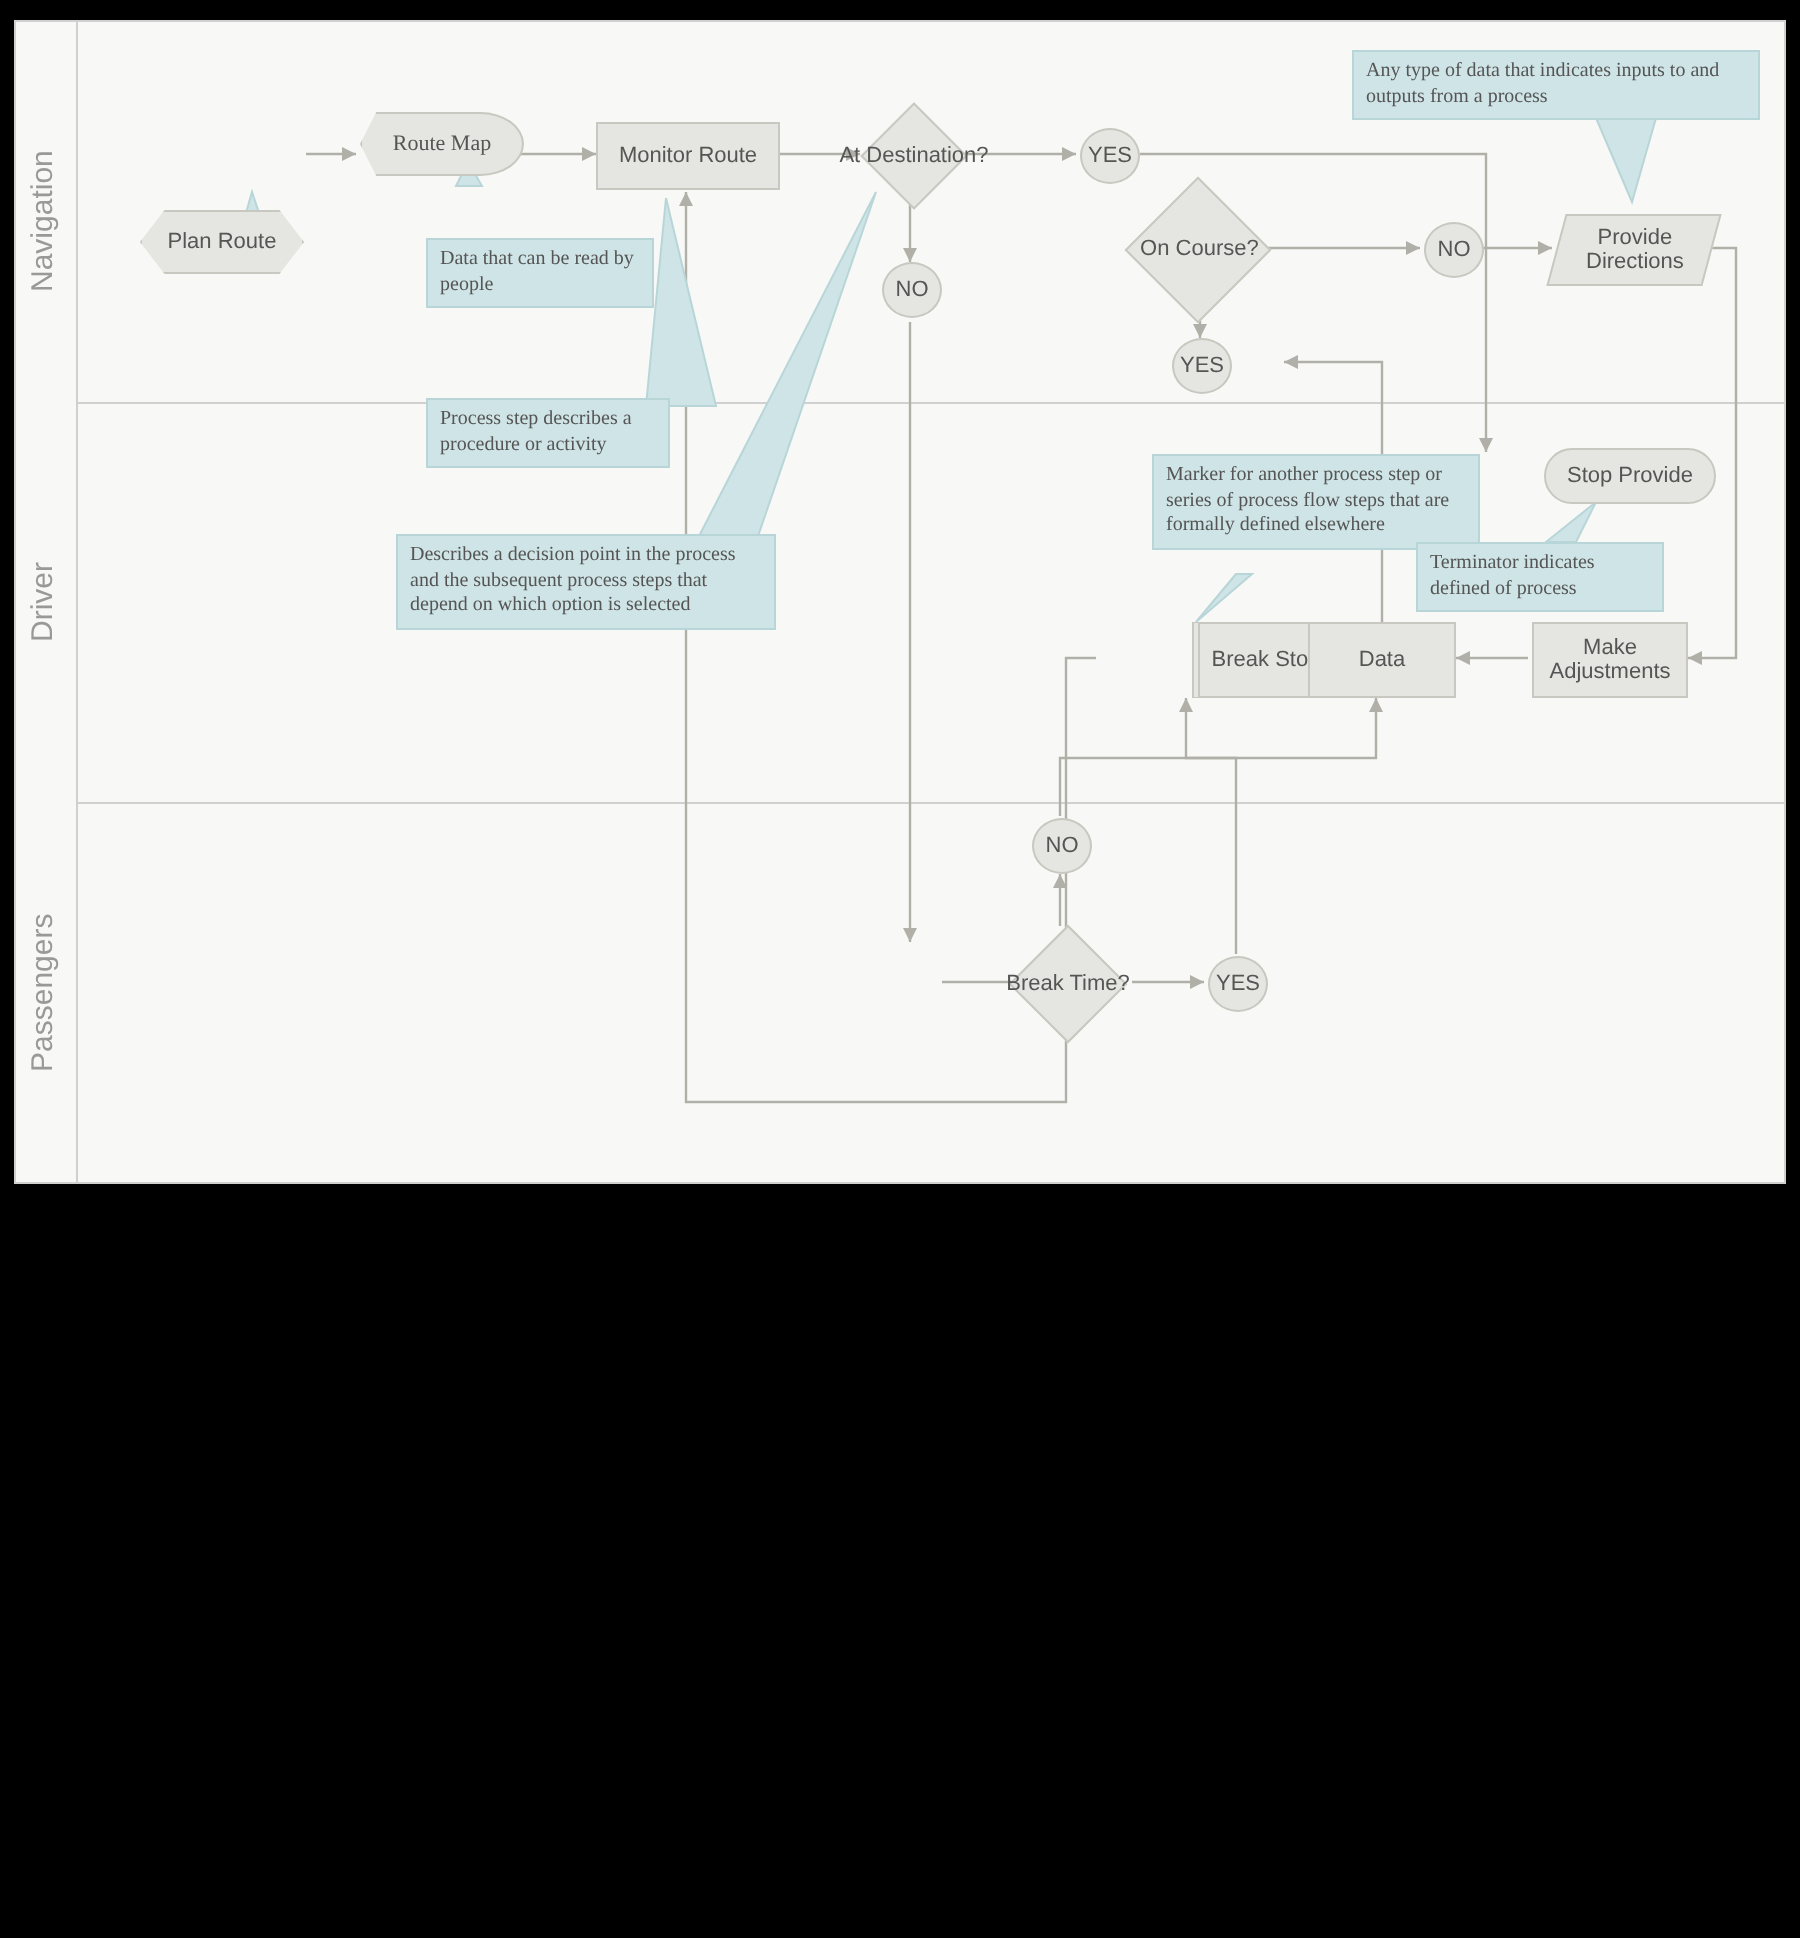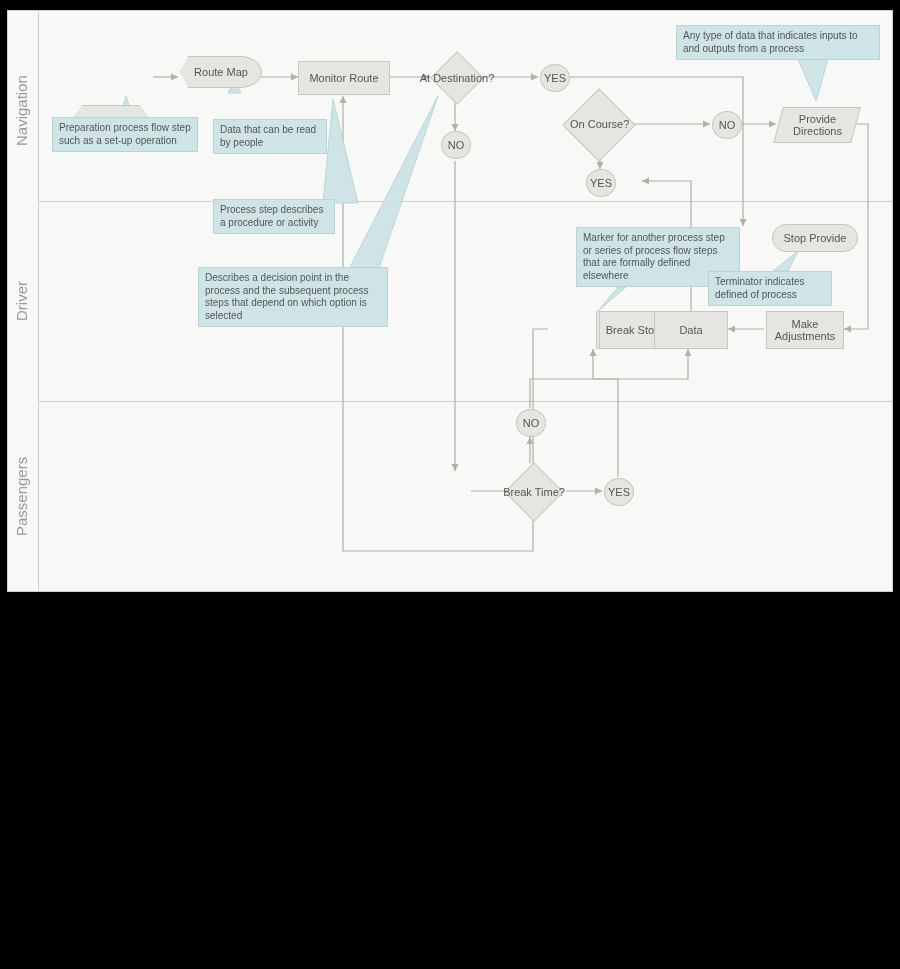--- a/index.html
+++ b/index.html
@@ -56,20 +56,21 @@
   }
   .hexagon {
     clip-path: polygon(15% 0%, 85% 0%, 100% 50%, 85% 100%, 15% 100%, 0% 50%);
     border:none;
     box-shadow: inset 0 0 0 1px #c8c8c0;
     margin-top: 44px;
   }
   .display-shape {
     border-radius: 0 22px 22px 0 / 0 50% 50% 0;
     clip-path: polygon(10% 0%, 100% 0%, 100% 100%, 10% 100%, 0% 50%);
+    font-family: Liberation Serif, serif;
   }
   .process {
     
   }
   .diamond {
     position:absolute;
     transform: rotate(45deg);
     background:#e5e5e1;
     border:1px solid #c8c8c0;
   }
@@ -96,20 +97,21 @@
     margin-left: 44px;
   }
   .callout {
     position:absolute;
     background:#cfe4e6;
     border:1px solid #b8d6d8;
     font-size:10px;
     color:#555;
     padding:4px 6px;
     line-height:1.25;
+    font-family:Liberation Serif, serif;
   }
   svg.arrows {
     position:absolute;
     top:0;left:0;
     width:100%;height:100%;
     pointer-events:none;
   }
 </style>
 </head>
 <body>
@@ -210,21 +212,20 @@
   <div class="node process" style="left:646px;top:300px;width:72px;height:36px">Data</div>
   <div class="node process" style="left:758px;top:300px;width:76px;height:36px;white-space:pre-line">Make
 Adjustments</div>
 
   <div class="node circle" style="left:508px;top:398px;width:28px;height:26px">NO</div>
   <div class="diamond" style="left:505px;top:460px;width:40px;height:40px">
       <span style="width:80px;margin-left:-20px;margin-top:14px">Break Time?</span>
     </div>
   <div class="node circle" style="left:596px;top:467px;width:28px;height:26px">YES</div>
 
-  <div class="callout" style="left:44px;top:106px;width:132px">Preparation process flow step such as a set-up operation</div>
   <div class="callout" style="left:205px;top:188px;width:108px">Process step describes a procedure or activity</div>
   <div class="callout" style="left:205px;top:108px;width:100px">Data that can be read by people</div>
   <div class="callout" style="left:190px;top:256px;width:176px">Describes a decision point in the process and the subsequent process steps that depend on which option is selected</div>
   <div class="callout" style="left:568px;top:216px;width:150px">Marker for another process step or series of process flow steps that are formally defined elsewhere</div>
   <div class="callout" style="left:700px;top:260px;width:110px">Terminator indicates defined of process</div>
   <div class="callout" style="left:668px;top:14px;width:190px">Any type of data that indicates inputs to and outputs from a process</div>
 
 </div>
 
 </body></html>

